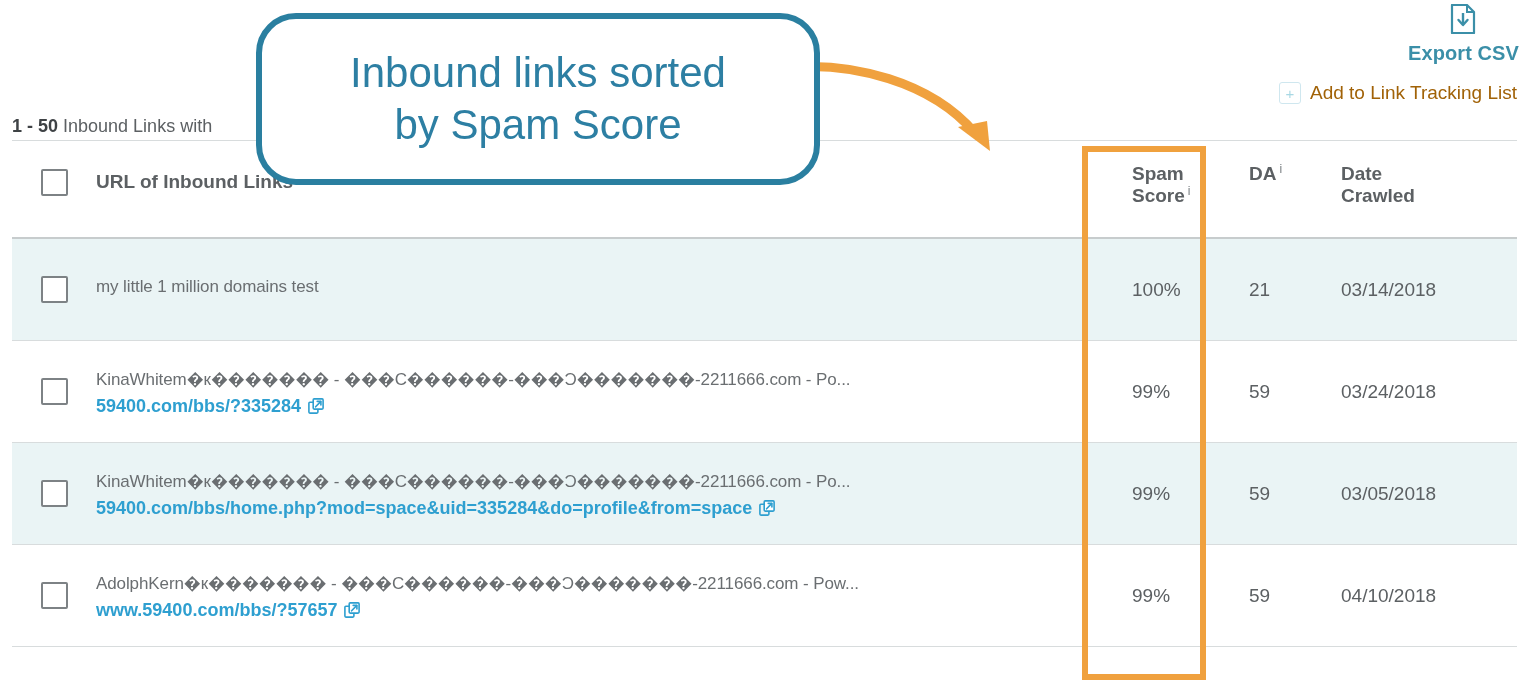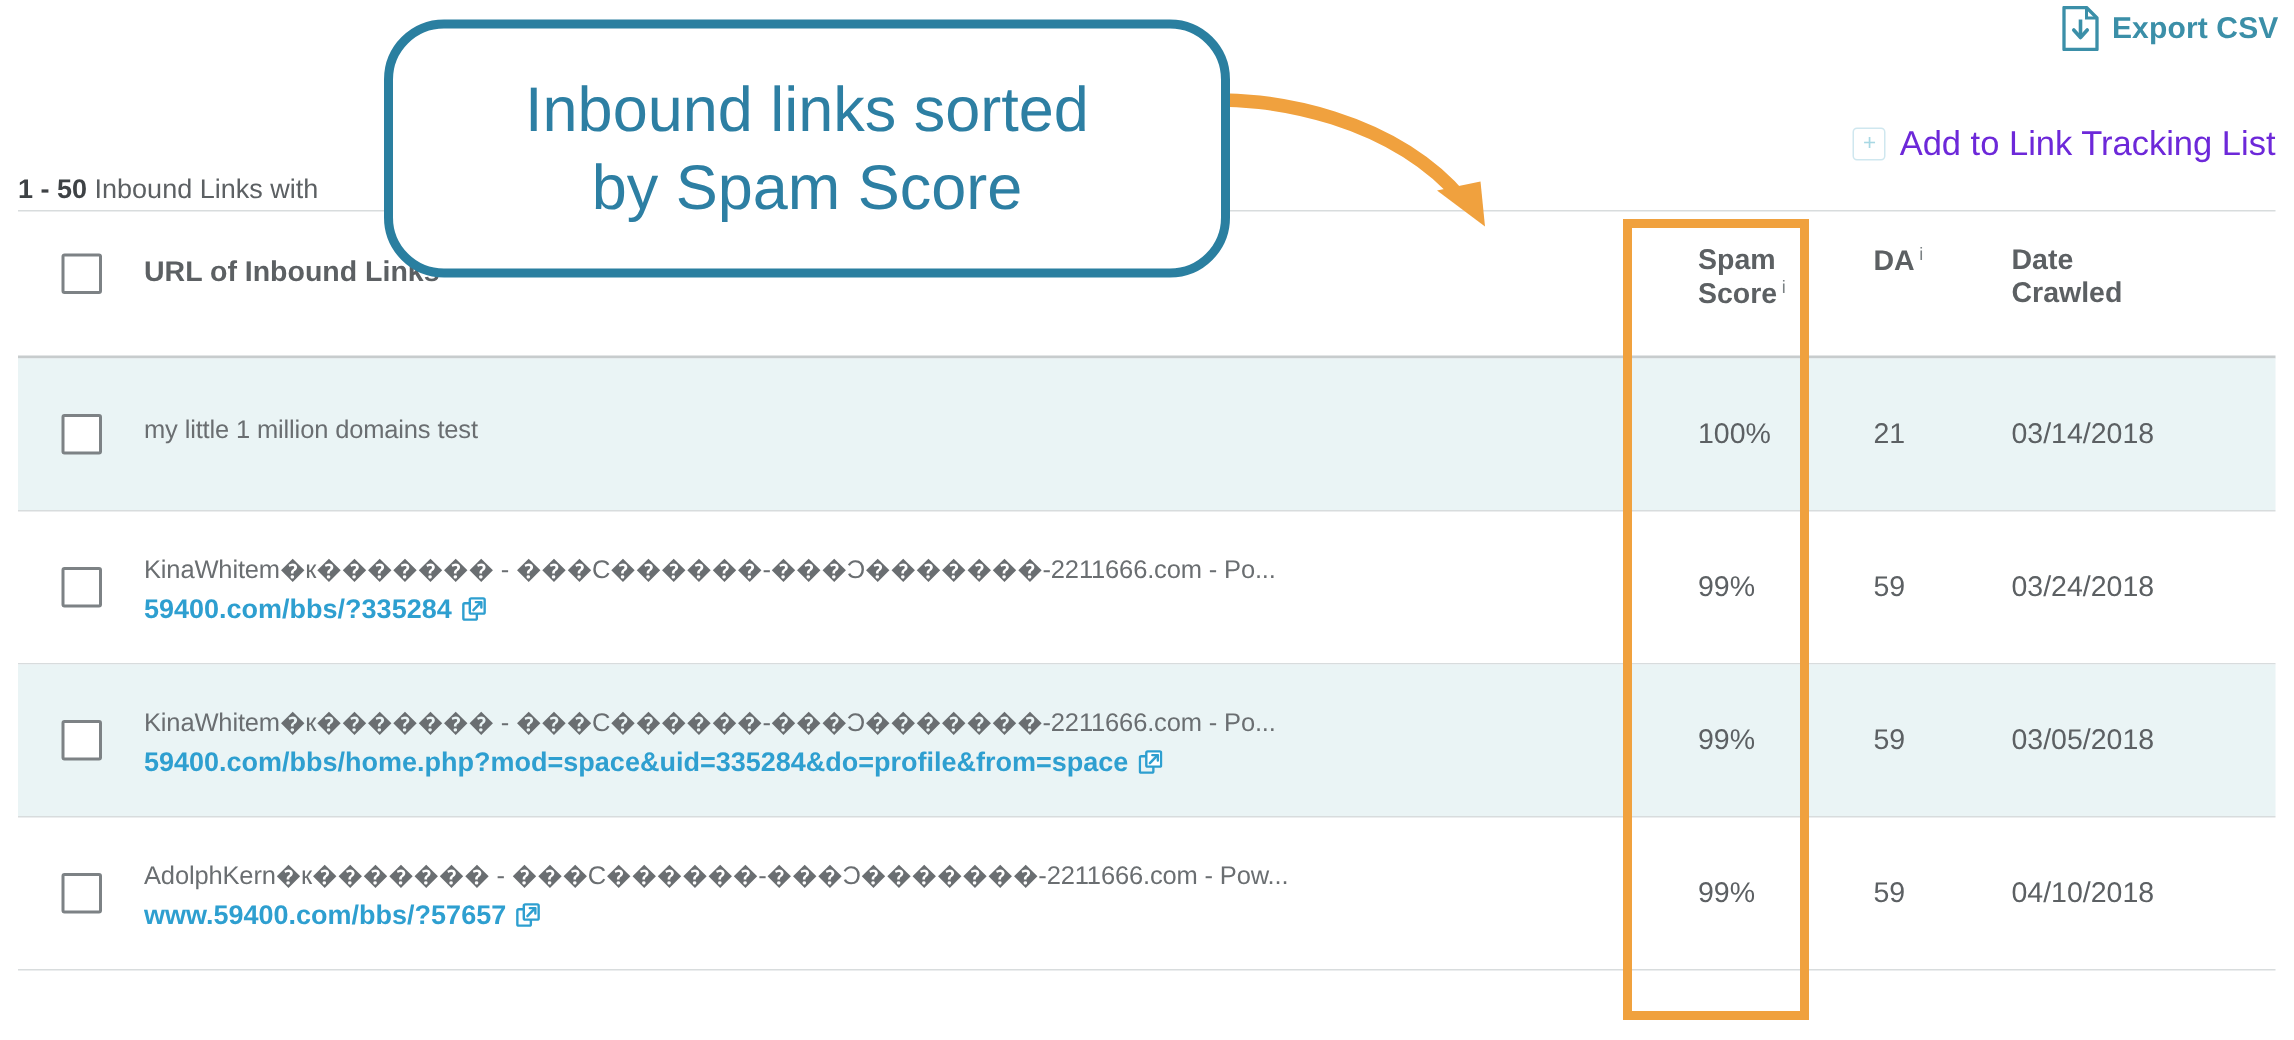--- a/index.html
+++ b/index.html
@@ -21,20 +21,21 @@
 
   
   .export-csv {
     position: absolute;
     top: 4px;
     right: 10px;
     display: flex;
     align-items: center;
     gap: 8px;
     cursor: pointer;
+    flex-direction: column;
   }
   .export-csv .label {
     font-size: 20px;
     font-weight: bold;
     color: #3b8fa8;
     letter-spacing: 0.1px;
   }
   .csv-icon {
     width: 26px;
     height: 30px;
@@ -65,22 +66,22 @@
   .add-tracking {
     position: absolute;
     right: 0;
     top: 0;
     display: flex;
     align-items: center;
     gap: 9px;
     cursor: pointer;
   }
   .add-tracking .label {
-    font-size: 23px;
-    color: #6d28d9;
+    font-size: 19px;
+    color: #a16207;
     white-space: nowrap;
   }
   .plus-box {
     width: 20px;
     height: 20px;
     border: 1px solid #cfe7ef;
     border-radius: 3px;
     display: flex;
     align-items: center;
     justify-content: center;

